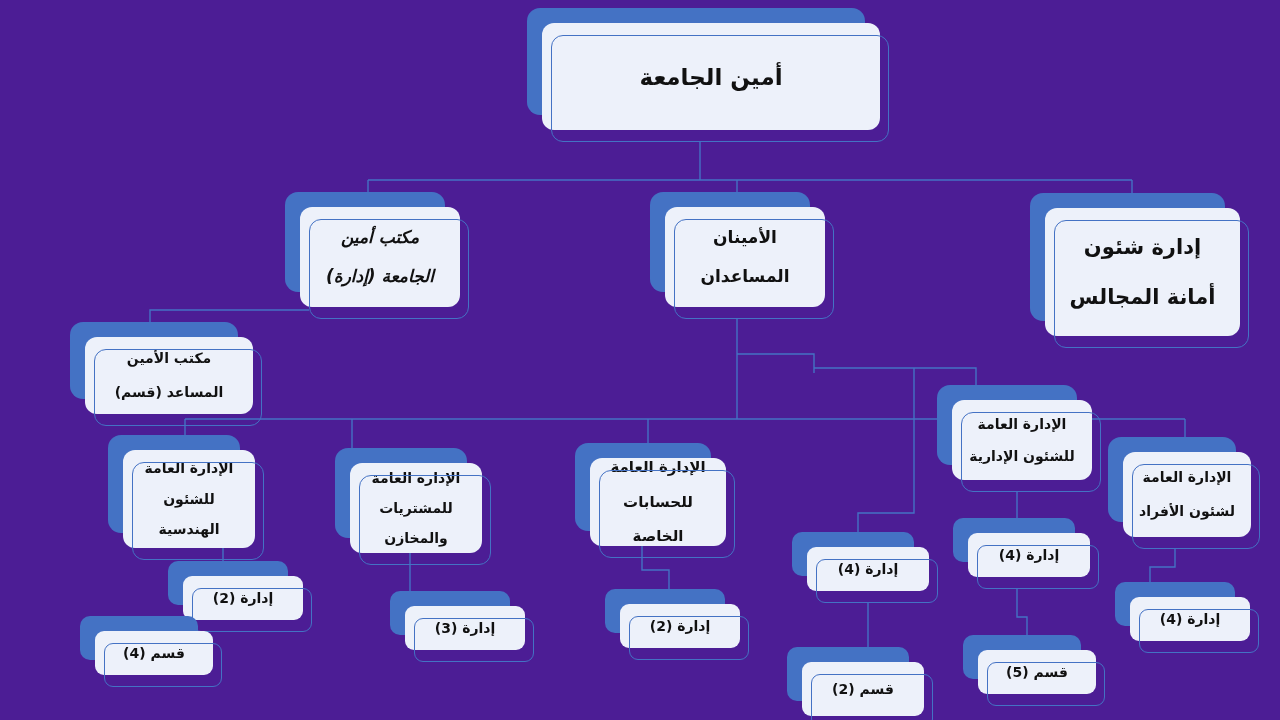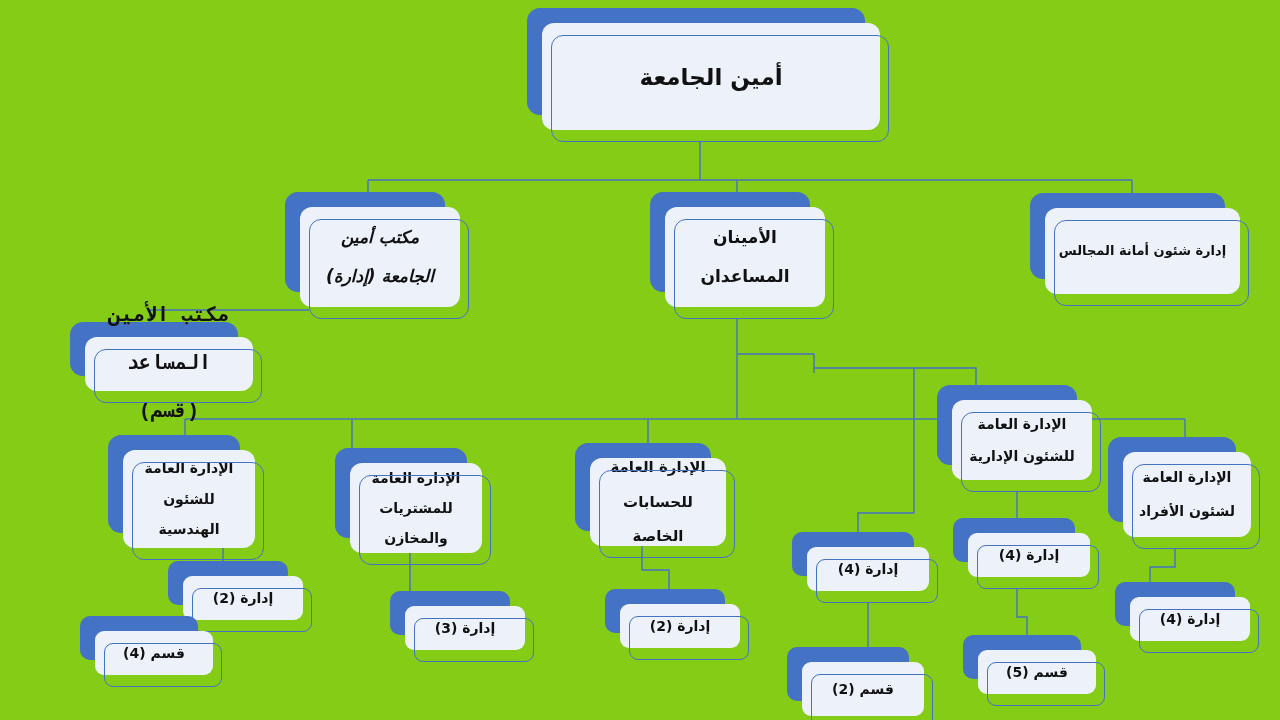--- a/index.html
+++ b/index.html
@@ -1,18 +1,18 @@
 <!DOCTYPE html>
 <html lang="ar"><head>
 <meta charset="utf-8">
 <style>
   html,body{margin:0;padding:0;background:#ffffff;}
   .canvas{
     position:relative;width:1280px;height:720px;overflow:hidden;
-    background:#84cc16;
+    background:#4c1d95;
     font-family:"DejaVu Sans",sans-serif;
   }
   .connectors{position:absolute;left:0;top:0;z-index:0;}
   .connectors path{fill:none;stroke:#4472C4;stroke-width:1.4;}
   .node{position:absolute;z-index:1;}
   .node .back{
     position:absolute;left:-15px;top:-15px;width:100%;height:100%;
     background:#4472C4;border-radius:13px;
   }
   .node .fill{
@@ -78,29 +78,29 @@
   </div>
 
   <div class="node" style="left:665px;top:207px;width:160px;height:100px;font-size:17px;line-height:2.3;">
     <div class="back"></div>
     <div class="fill">
         <span>الأمينان المساعدان</span>
       </div>
     <div class="outline"></div>
   </div>
 
-  <div class="node" style="left:1045px;top:208px;width:195px;height:86px;font-size:13px;line-height:2.4;">
+  <div class="node" style="left:1045px;top:208px;width:195px;height:128px;font-size:21px;line-height:2.4;">
     <div class="back"></div>
     <div class="fill">
         <span>إدارة شئون أمانة المجالس</span>
       </div>
     <div class="outline"></div>
   </div>
 
-  <div class="node" style="left:85px;top:337px;width:168px;height:54px;font-size:20px;line-height:2.4;font-family:Liberation Mono, monospace;">
+  <div class="node" style="left:85px;top:337px;width:168px;height:77px;font-size:14px;line-height:2.4;">
     <div class="back"></div>
     <div class="fill">
         <span>مكتب الأمين المساعد (قسم)</span>
       </div>
     <div class="outline"></div>
   </div>
 
   <div class="node" style="left:123px;top:450px;width:132px;height:98px;font-size:14px;line-height:2.2;">
     <div class="back"></div>
     <div class="fill">

